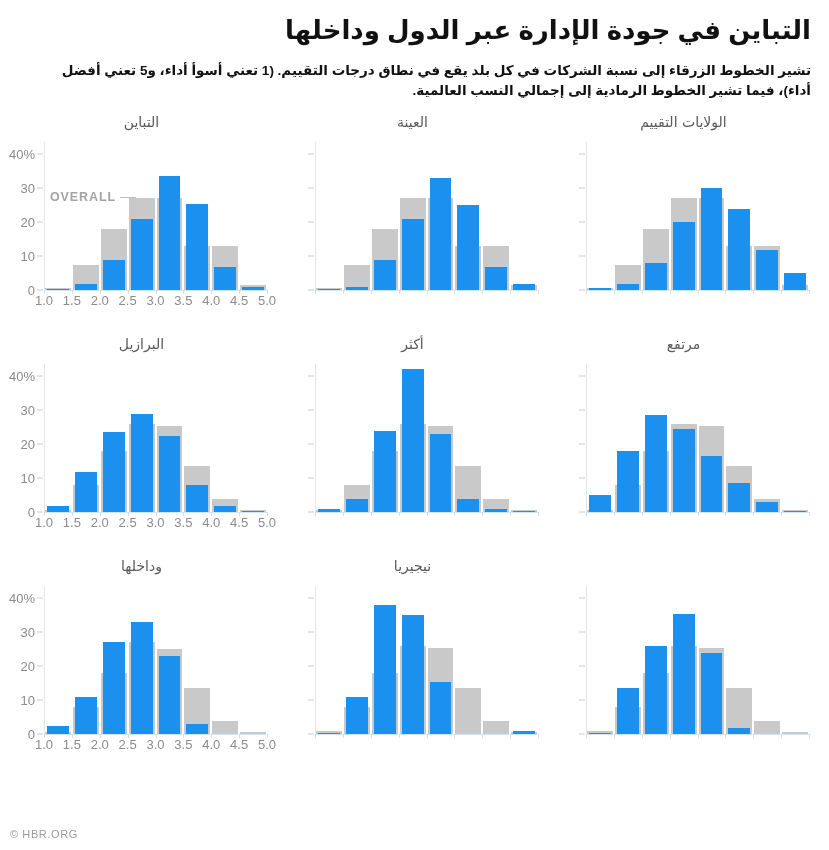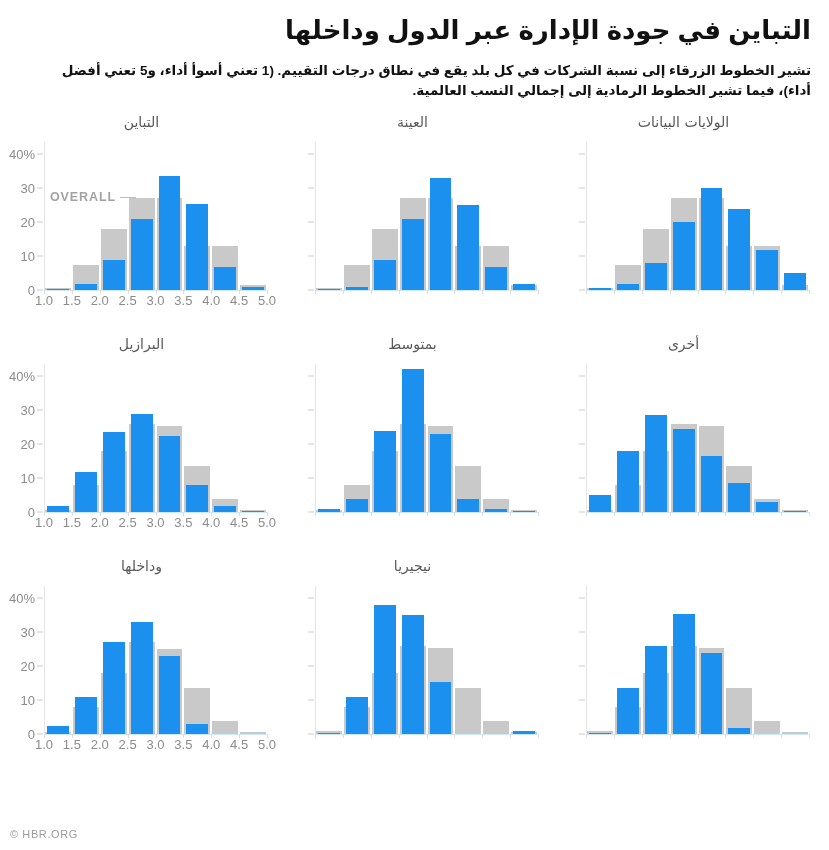--- a/index.html
+++ b/index.html
@@ -360,21 +360,21 @@
             <div class="xtick-mark" style="left: 37.5%;"></div>
             <div class="xtick-mark" style="left: 50%;"></div>
             <div class="xtick-mark" style="left: 62.5%;"></div>
             <div class="xtick-mark" style="left: 75%;"></div>
             <div class="xtick-mark" style="left: 87.5%;"></div>
             <div class="xtick-mark" style="left: 100%;"></div>
           </div>
         </div>
       </div>
       <div class="panel">
-        <div class="panel-title">الولايات البيانات</div>
+        <div class="panel-title">الولايات التقييم</div>
         <div class="plot-wrap">
           <div class="plot">
             <div class="axis-left-line"></div>
             <div class="ytick-dash" style="top: 100%;"></div>
             <div class="ytick-dash" style="top: 77.0115%;"></div>
             <div class="ytick-dash" style="top: 54.023%;"></div>
             <div class="ytick-dash" style="top: 31.0345%;"></div>
             <div class="ytick-dash" style="top: 8.04598%;"></div>
             <div class="bars">
               <div class="bin">
@@ -492,21 +492,21 @@
             <div class="xtick-mark" style="left: 75%;"></div>
             <div class="xtick-label" style="left: 75%;">4.0</div>
             <div class="xtick-mark" style="left: 87.5%;"></div>
             <div class="xtick-label" style="left: 87.5%;">4.5</div>
             <div class="xtick-mark" style="left: 100%;"></div>
             <div class="xtick-label" style="left: 100%;">5.0</div>
           </div>
         </div>
       </div>
       <div class="panel">
-        <div class="panel-title">بمتوسط</div>
+        <div class="panel-title">أكثر</div>
         <div class="plot-wrap">
           <div class="plot">
             <div class="axis-left-line"></div>
             <div class="ytick-dash" style="top: 100%;"></div>
             <div class="ytick-dash" style="top: 77.0115%;"></div>
             <div class="ytick-dash" style="top: 54.023%;"></div>
             <div class="ytick-dash" style="top: 31.0345%;"></div>
             <div class="ytick-dash" style="top: 8.04598%;"></div>
             <div class="bars">
               <div class="bin">
@@ -551,21 +551,21 @@
             <div class="xtick-mark" style="left: 37.5%;"></div>
             <div class="xtick-mark" style="left: 50%;"></div>
             <div class="xtick-mark" style="left: 62.5%;"></div>
             <div class="xtick-mark" style="left: 75%;"></div>
             <div class="xtick-mark" style="left: 87.5%;"></div>
             <div class="xtick-mark" style="left: 100%;"></div>
           </div>
         </div>
       </div>
       <div class="panel">
-        <div class="panel-title">أخرى</div>
+        <div class="panel-title">مرتفع</div>
         <div class="plot-wrap">
           <div class="plot">
             <div class="axis-left-line"></div>
             <div class="ytick-dash" style="top: 100%;"></div>
             <div class="ytick-dash" style="top: 77.0115%;"></div>
             <div class="ytick-dash" style="top: 54.023%;"></div>
             <div class="ytick-dash" style="top: 31.0345%;"></div>
             <div class="ytick-dash" style="top: 8.04598%;"></div>
             <div class="bars">
               <div class="bin">

